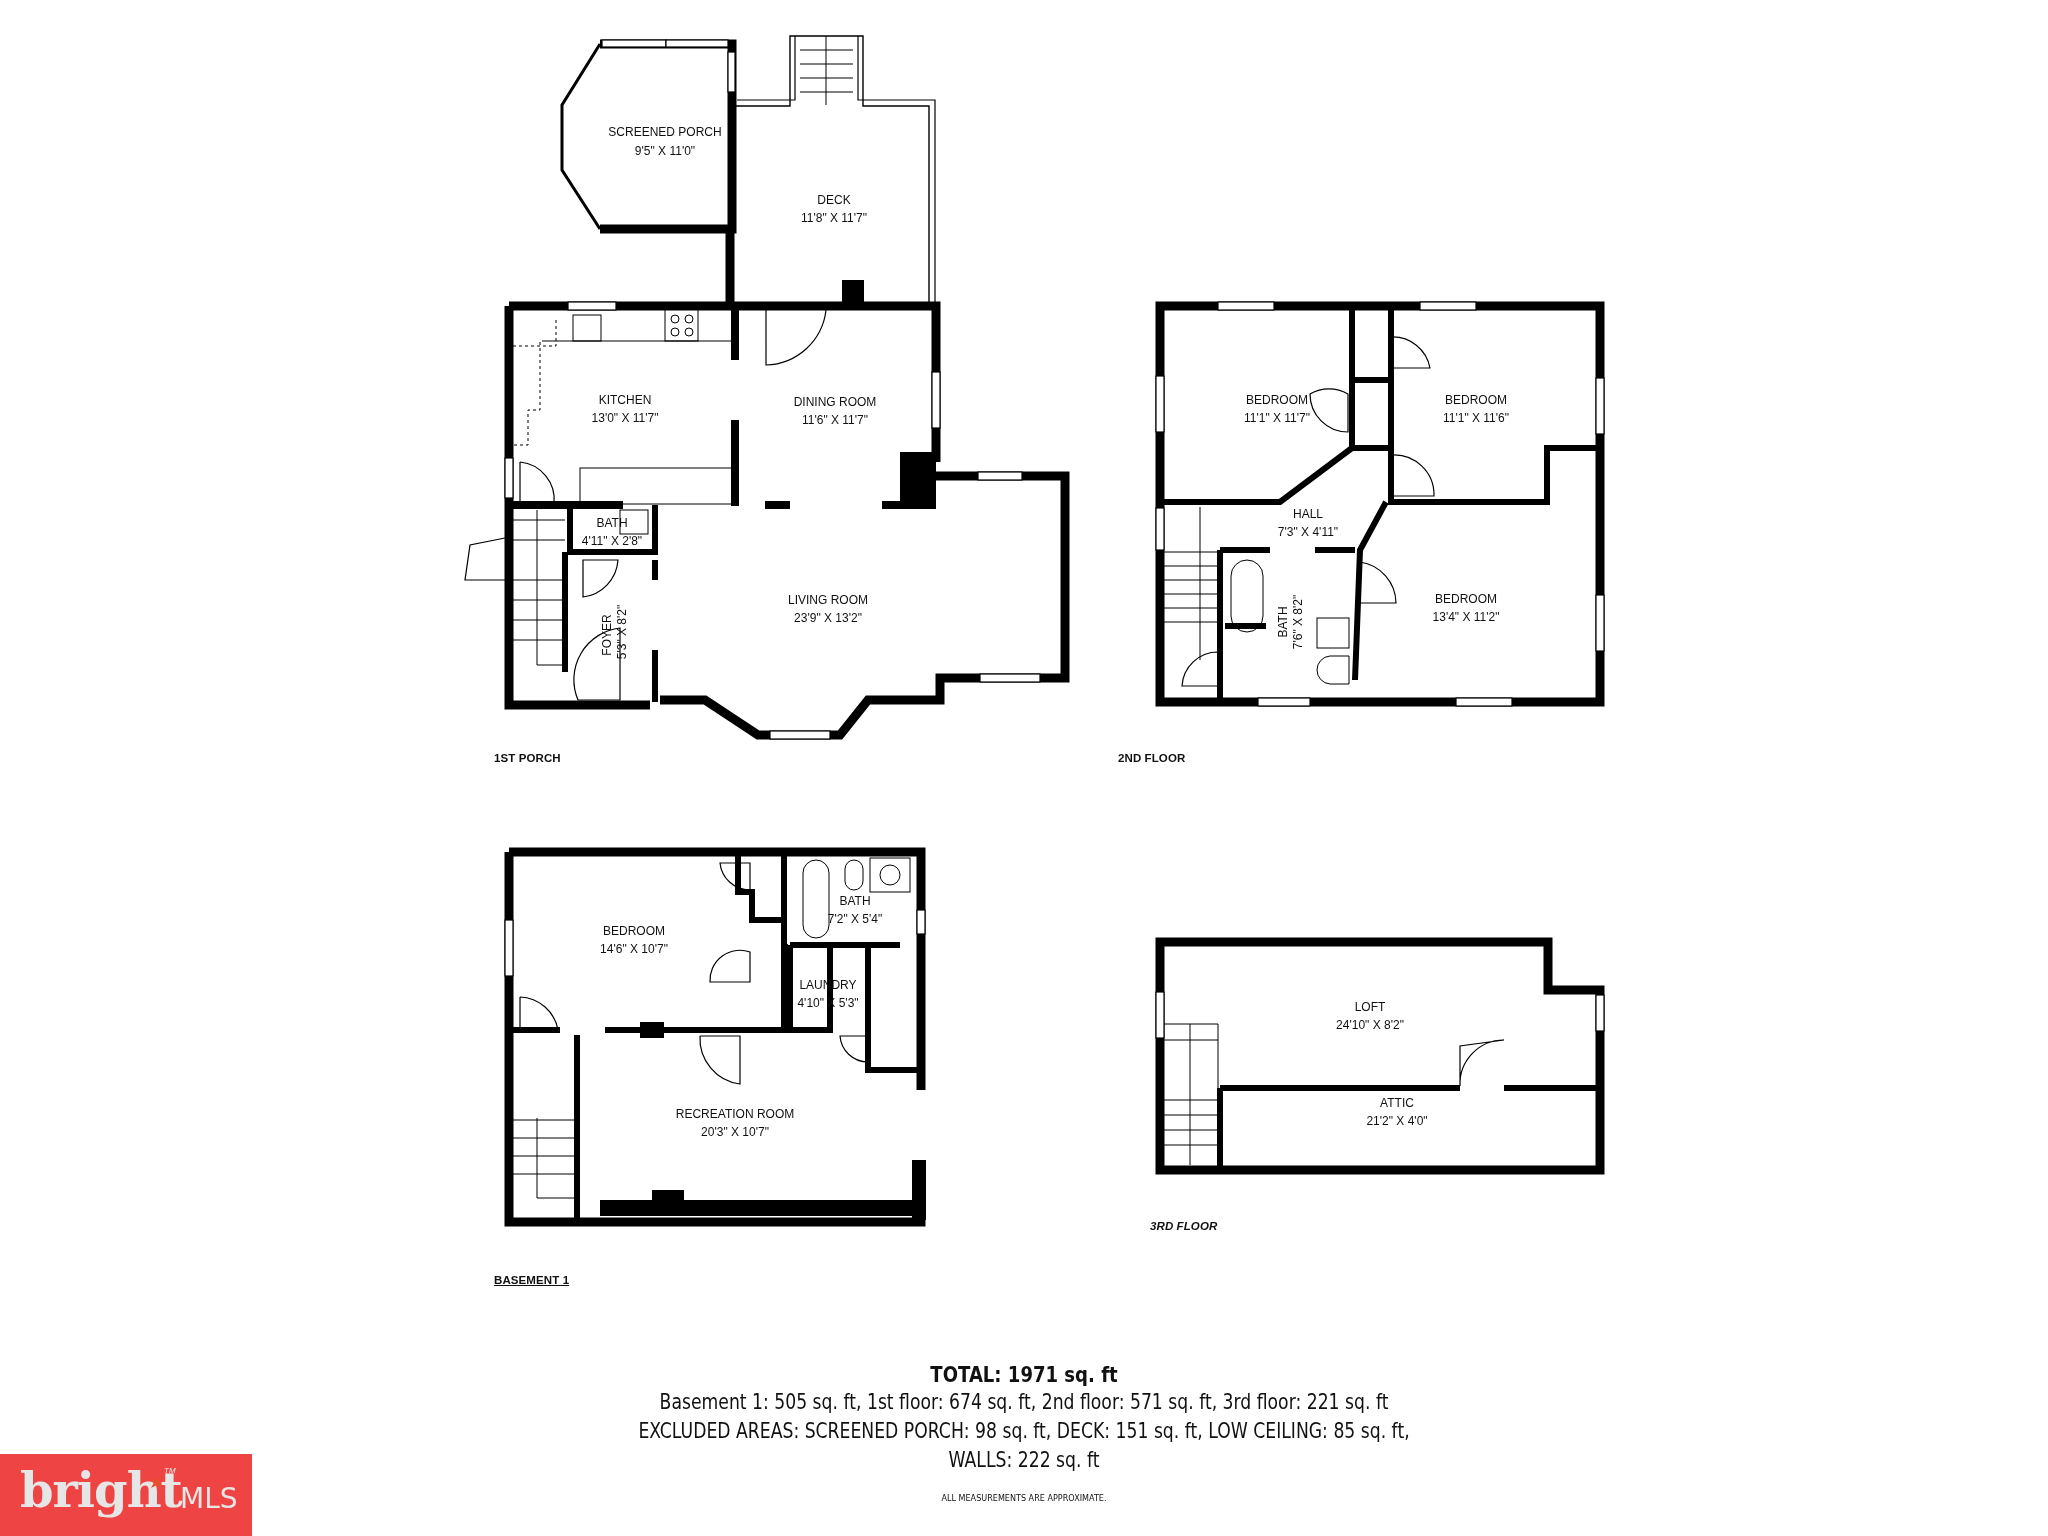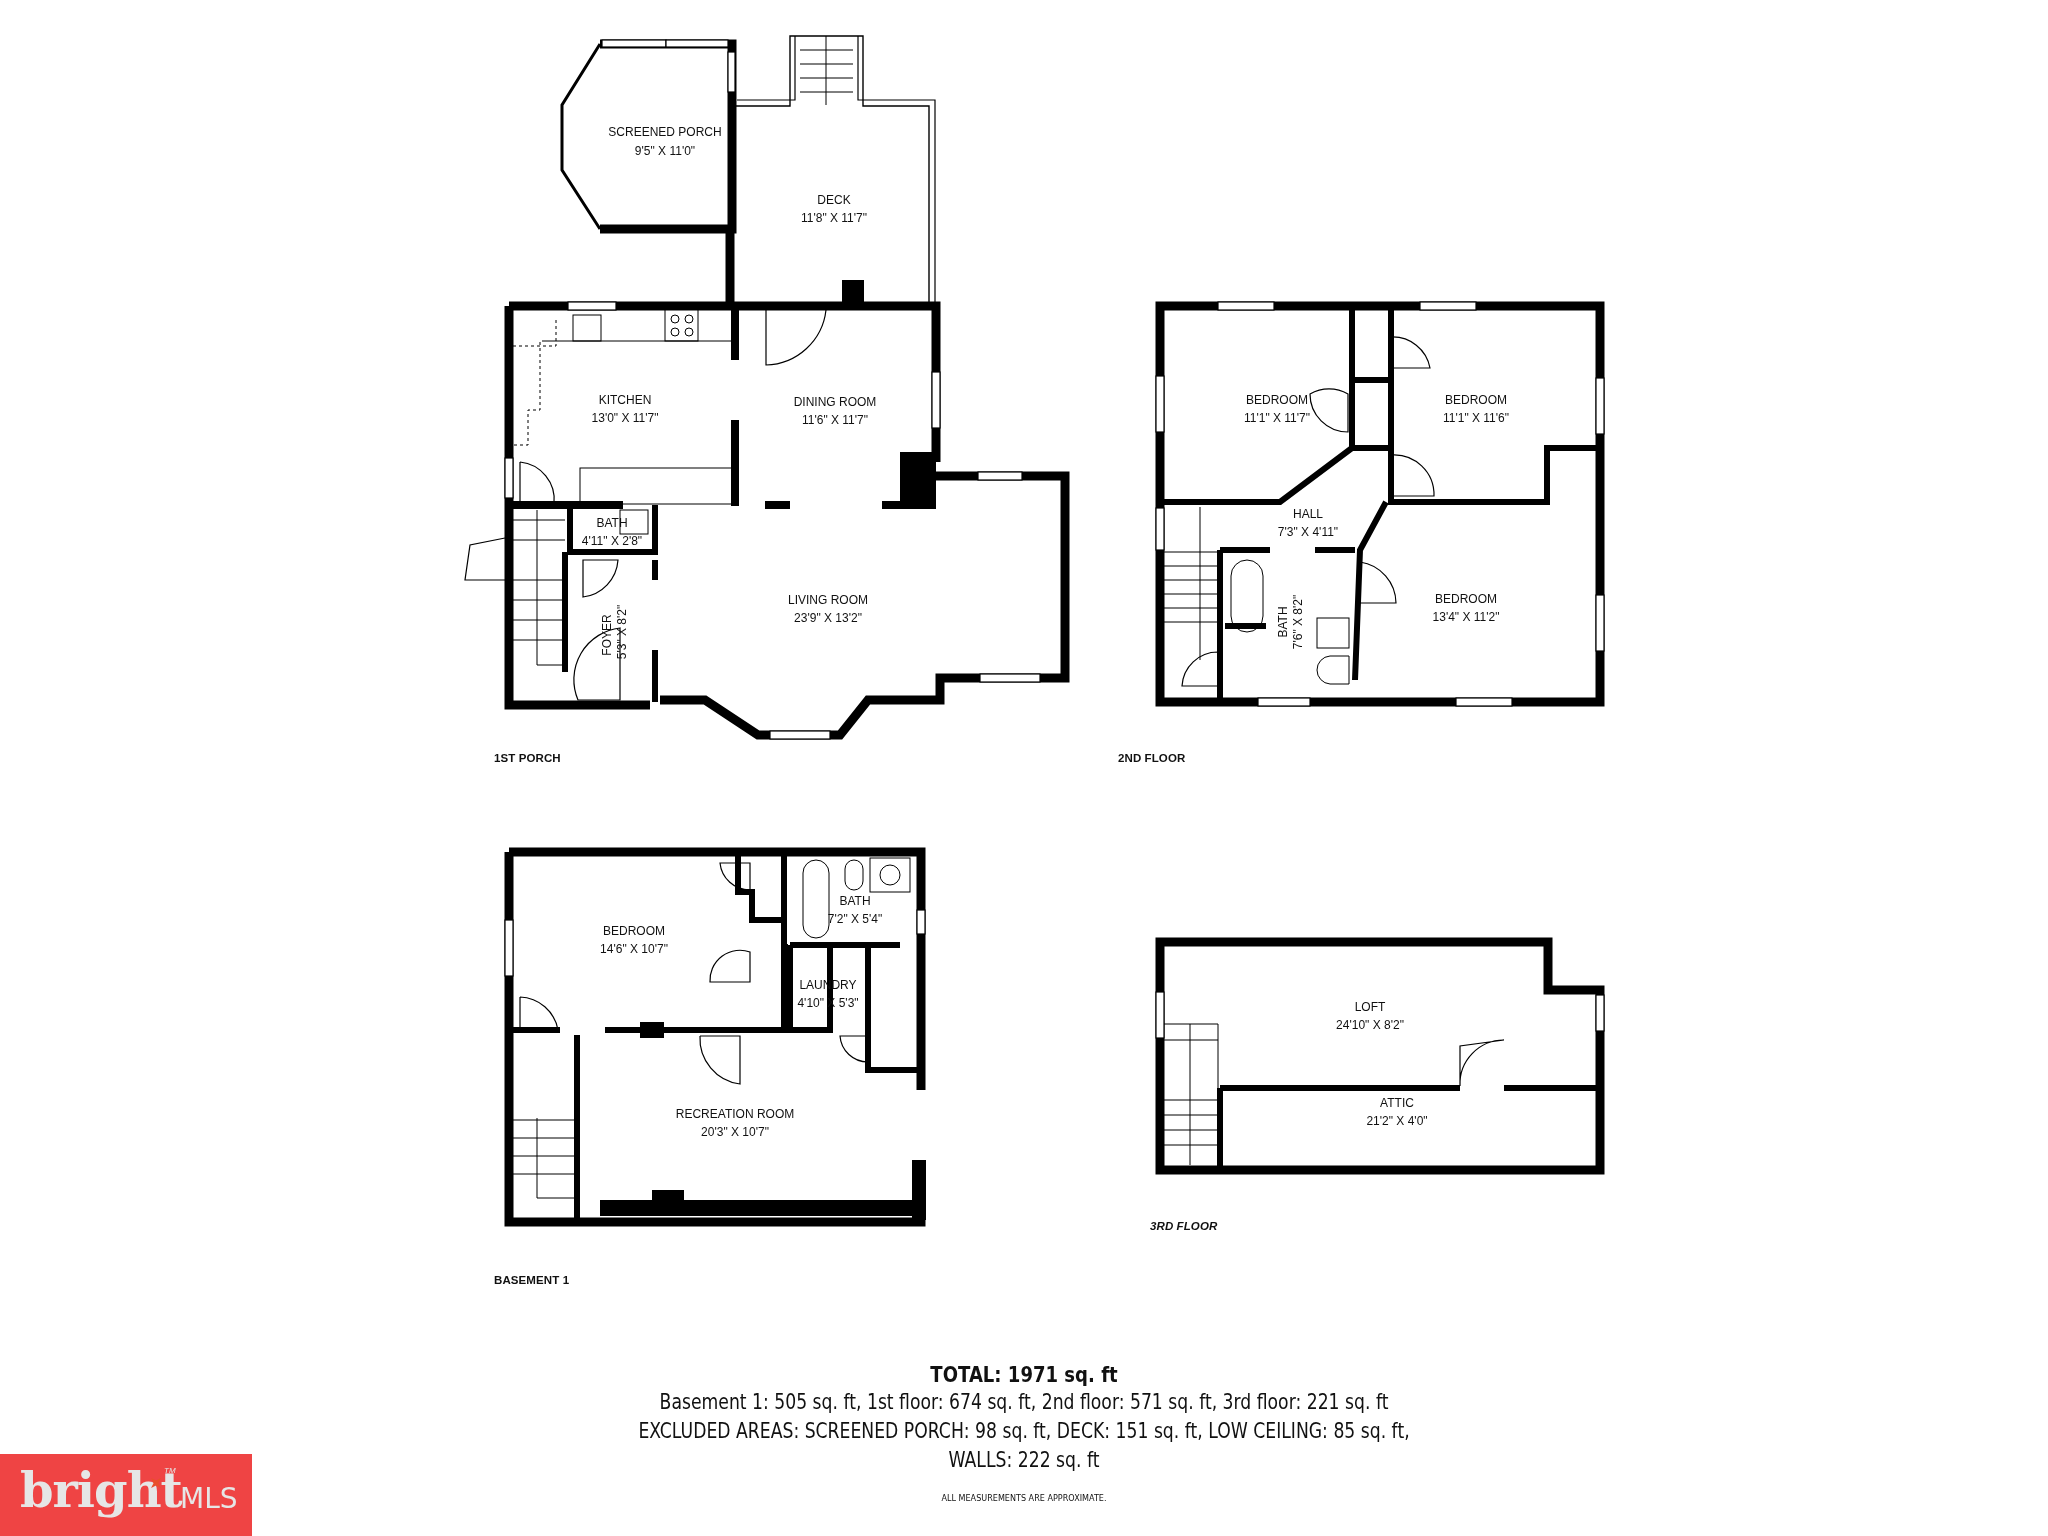--- a/index.html
+++ b/index.html
@@ -197,21 +197,21 @@
 
     <text class="room-label" x="1370" y="1011">LOFT</text>
     <text class="room-label" x="1370" y="1029">24'10" X 8'2"</text>
     <text class="room-label" x="1397" y="1107">ATTIC</text>
     <text class="room-label" x="1397" y="1125">21'2" X 4'0"</text>
   </g>
 </svg>
 
 <div class="floor-label" style="left:494px; top:752px;">1ST PORCH</div>
 <div class="floor-label" style="left:1118px; top:752px;">2ND FLOOR</div>
-<div class="floor-label" style="left:494px; top:1274px;">BASEMENT 1</div>
+<div class="floor-label" style="left:494px; top:1274px;text-decoration:underline;">BASEMENT 1</div>
 <div class="floor-label" style="left:1150px; top:1220px;font-style:italic;">3RD FLOOR</div>
 
 <div class="summary total">TOTAL: 1971 sq. ft</div>
 <div class="summary line l1">Basement 1: 505 sq. ft, 1st floor: 674 sq. ft, 2nd floor: 571 sq. ft, 3rd floor: 221 sq. ft</div>
 <div class="summary line l2">EXCLUDED AREAS: SCREENED PORCH: 98 sq. ft, DECK: 151 sq. ft, LOW CEILING: 85 sq. ft,</div>
 <div class="summary line l3">WALLS: 222 sq. ft</div>
 <div class="summary disclaimer">ALL MEASUREMENTS ARE APPROXIMATE.</div>
 
 <div class="logo">
   <span class="word">bright</span>

